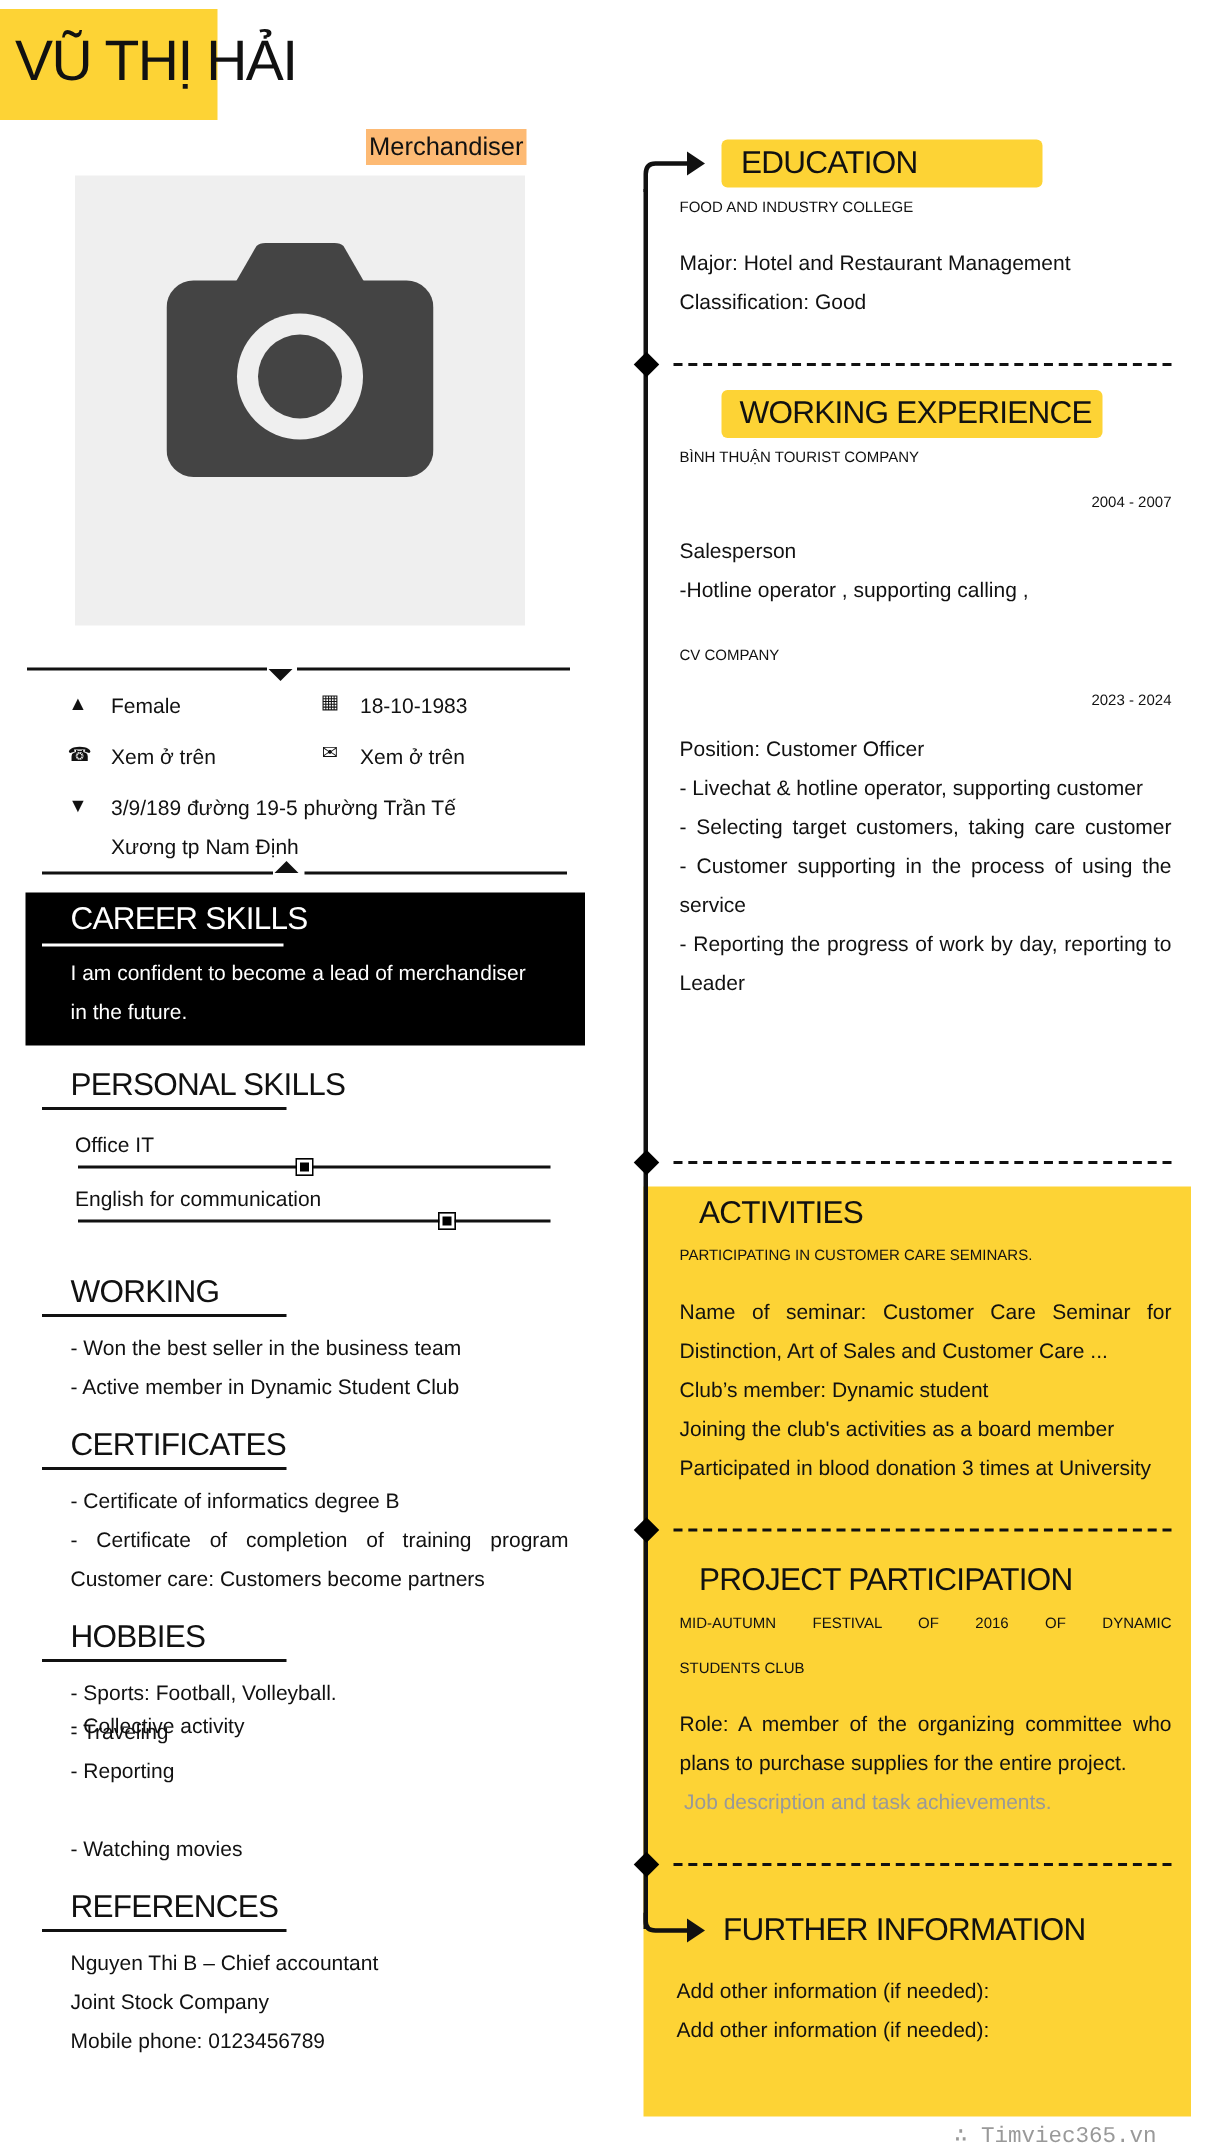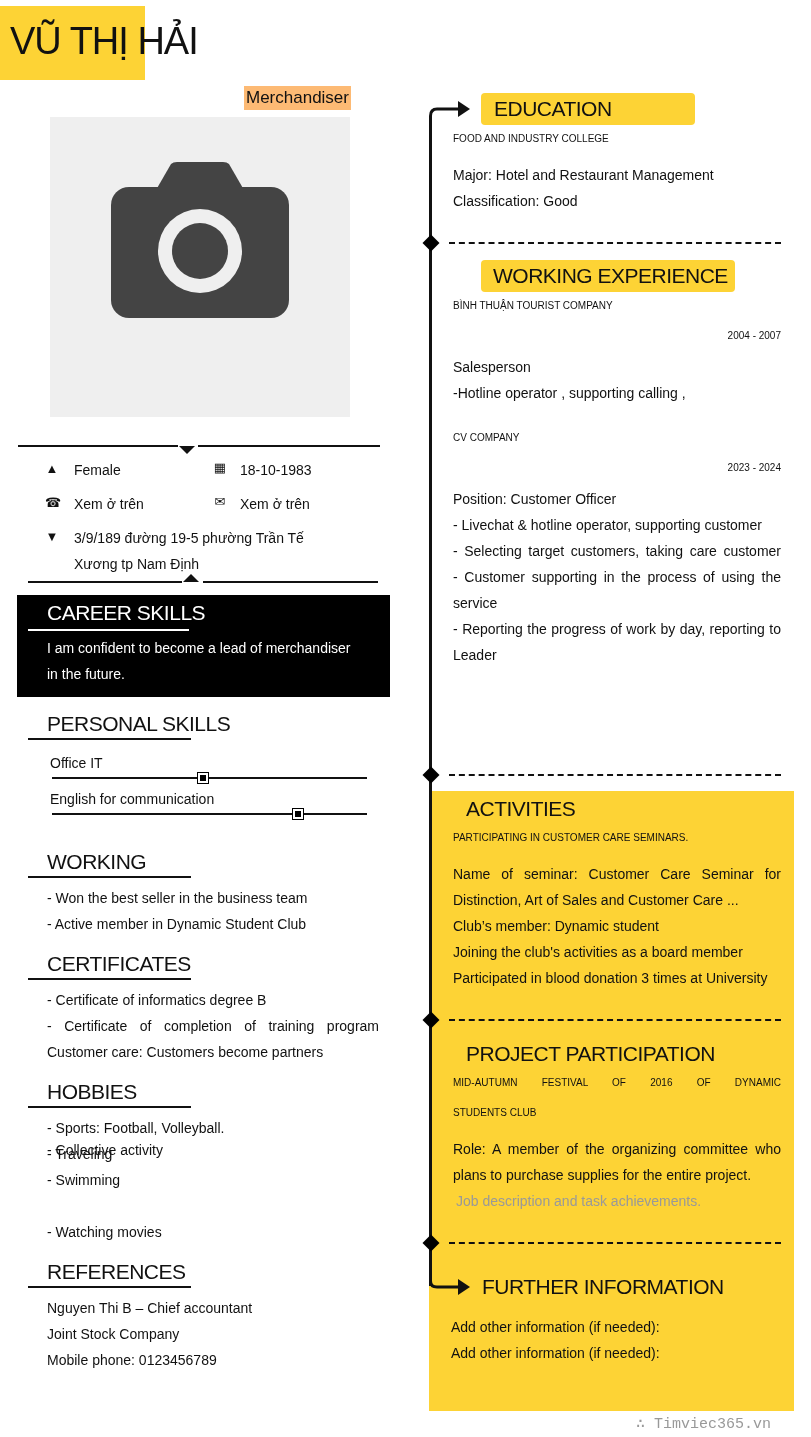--- a/index.html
+++ b/index.html
@@ -97,21 +97,21 @@
 <div class="abs sec-h" style="left:47px;top:952px">CERTIFICATES</div>
 <div class="abs sec-ul" style="left:28px;top:978px"></div>
 <div class="abs txt" style="left:47px;top:987px">- Certificate of informatics degree B</div>
 <div class="abs txt" style="left:47px;top:1013px;width:332px;text-align:justify;text-align-last:justify">- Certificate of completion of training program</div>
 <div class="abs txt" style="left:47px;top:1039px">Customer care: Customers become partners</div>
 
 <div class="abs sec-h" style="left:47px;top:1080px">HOBBIES</div>
 <div class="abs sec-ul" style="left:28px;top:1106px"></div>
 <div class="abs txt" style="left:47px;top:1115px">- Sports: Football, Volleyball.</div>
 <div class="abs txt" style="left:47px;top:1141px">- Traveling</div>
-<div class="abs txt" style="left:47px;top:1167px">- Swimming</div>
+<div class="abs txt" style="left:47px;top:1167px">- Reporting</div>
 <div class="abs txt" style="left:47px;top:1137px">- Collective activity</div>
 <div class="abs txt" style="left:47px;top:1219px">- Watching movies</div>
 
 <div class="abs sec-h" style="left:47px;top:1260px">REFERENCES</div>
 <div class="abs sec-ul" style="left:28px;top:1286px"></div>
 <div class="abs txt" style="left:47px;top:1295px">Nguyen Thi B – Chief accountant</div>
 <div class="abs txt" style="left:47px;top:1321px">Joint Stock Company</div>
 <div class="abs txt" style="left:47px;top:1347px">Mobile phone: 0123456789</div>
 
 <div class="abs yellow" style="left:429px;top:791px;width:365px;height:620px"></div>

